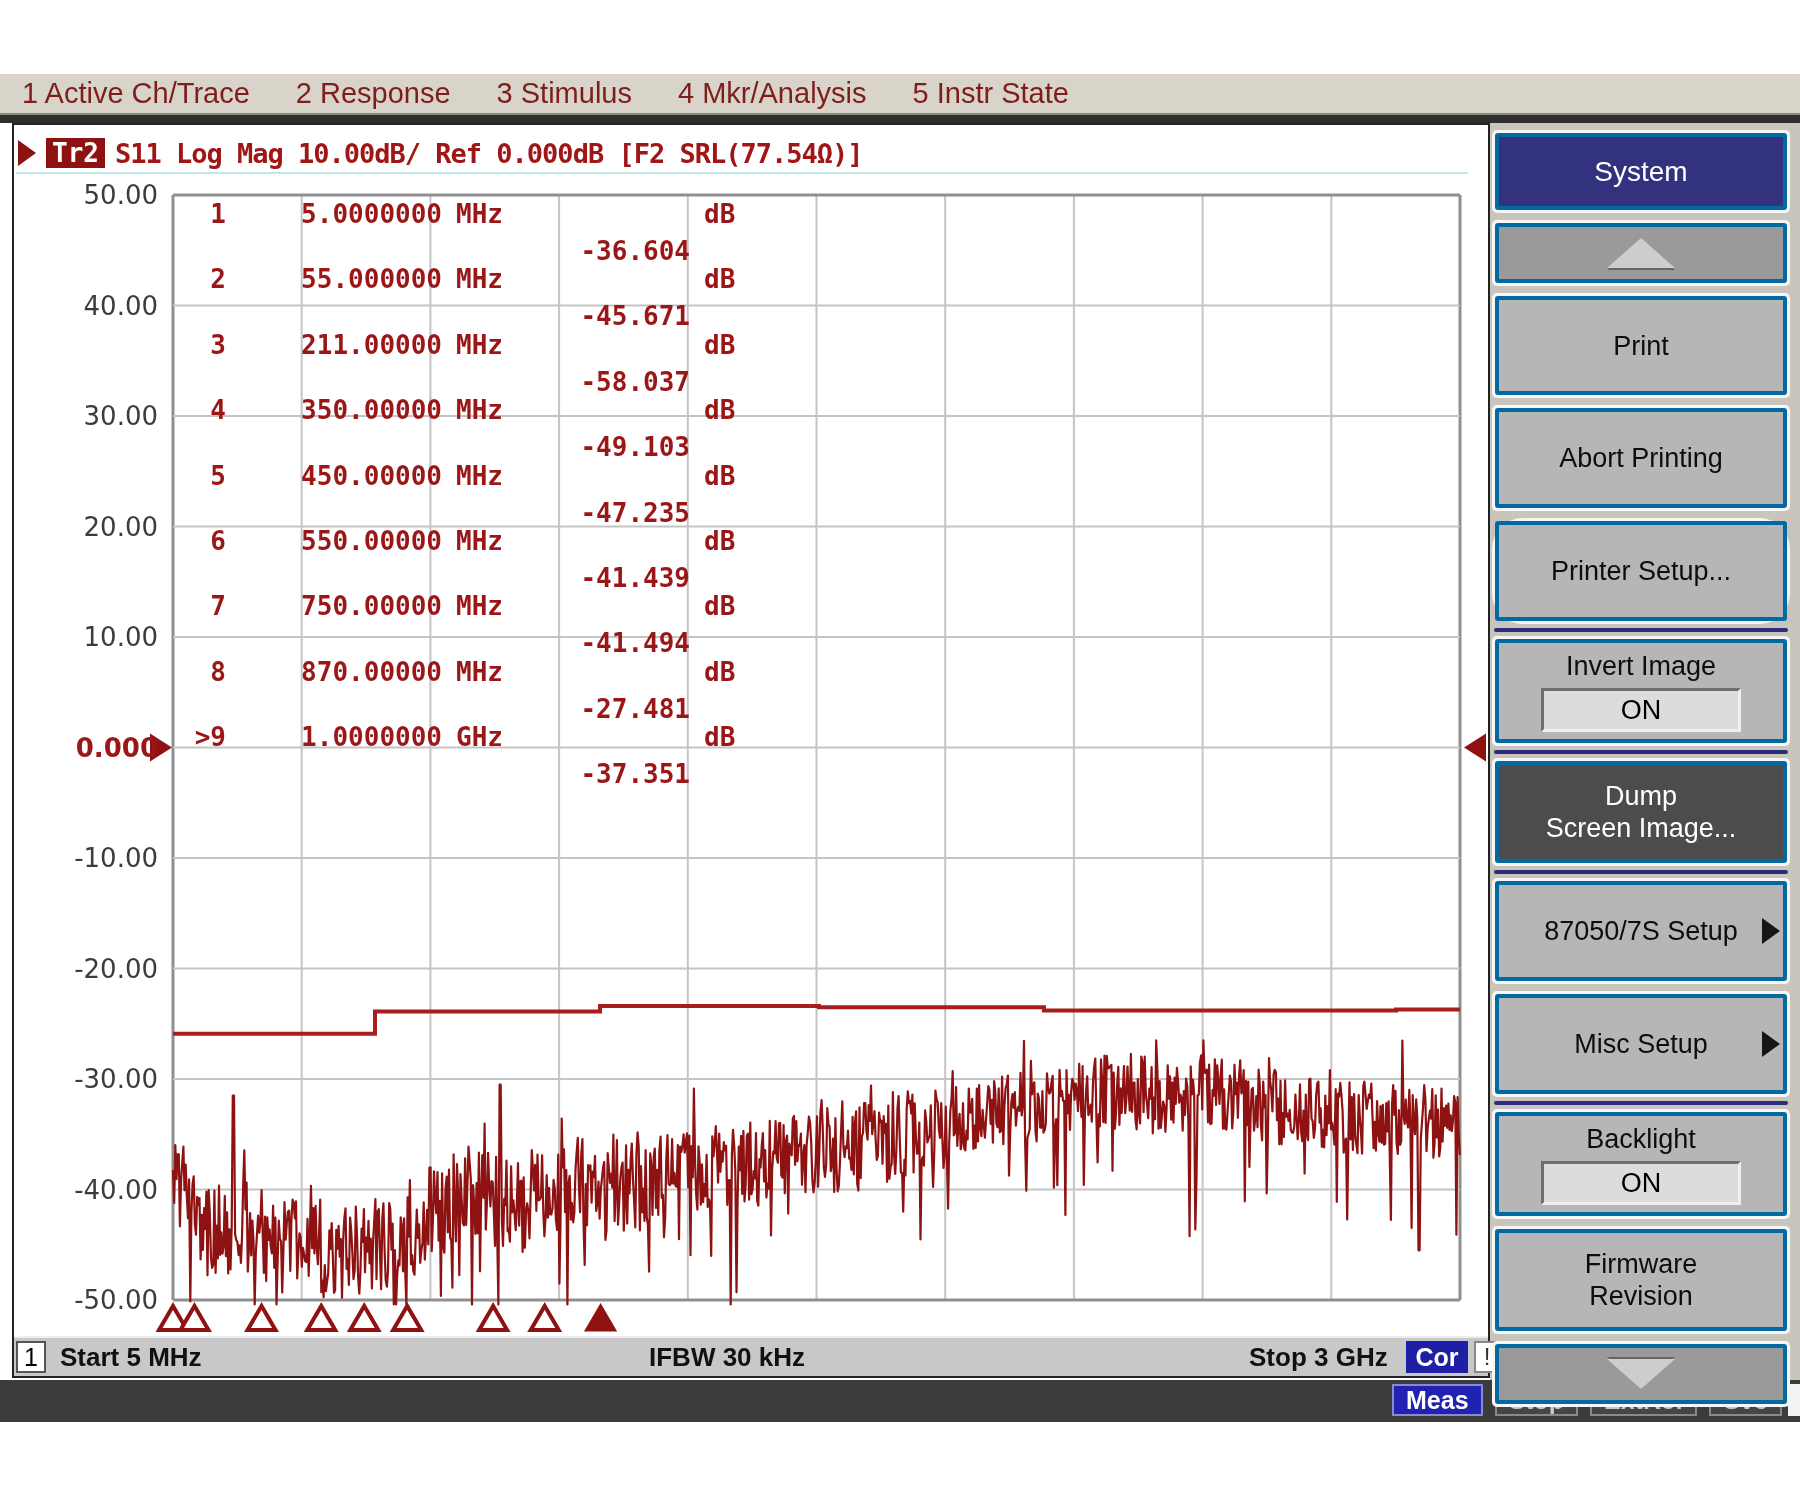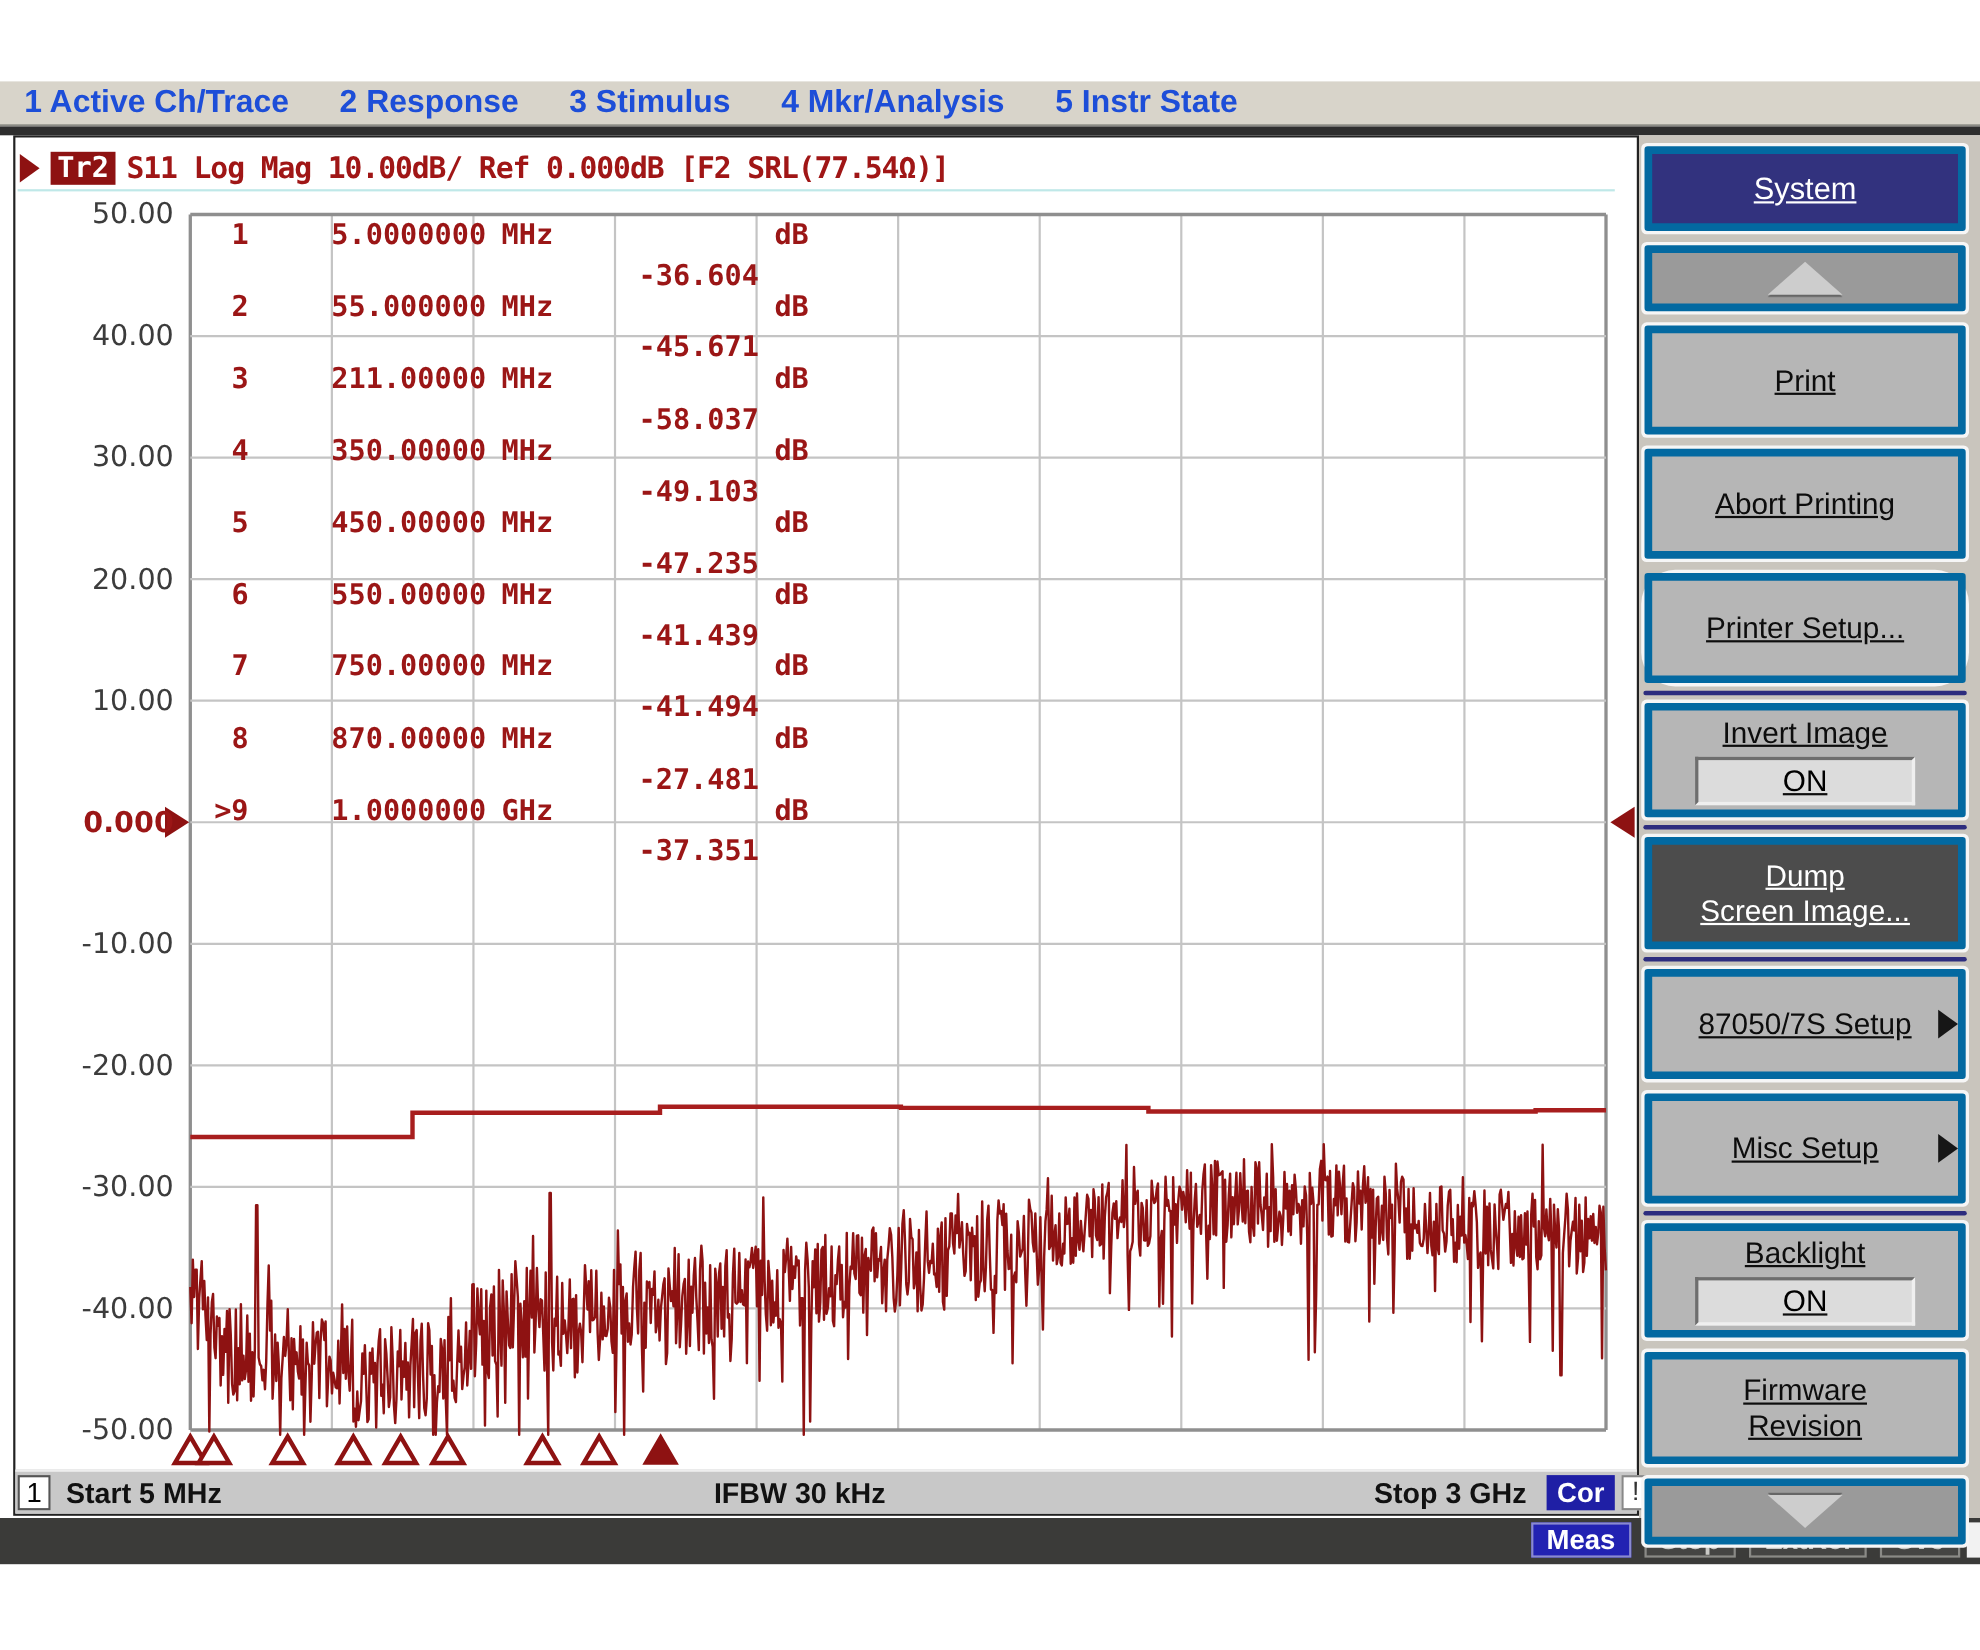--- a/index.html
+++ b/index.html
@@ -2,21 +2,21 @@
 <html><head>
 <meta charset="utf-8">
 <style>
   html,body{margin:0;padding:0;background:#fff;}
   .app{position:relative;width:1800px;height:1500px;background:#ffffff;overflow:hidden;
        font-family:"Liberation Sans",sans-serif;}
   
   .menubar{position:absolute;left:0;top:74px;width:1800px;height:41px;background:#d8d4ca;
            border-bottom:2px solid #8a8a84;display:flex;align-items:center;gap:46px;
            padding-left:22px;box-sizing:border-box;}
-  .menubar .mitem{font-size:29px;color:#1d4ed8;white-space:nowrap;font-weight:700;text-align:center;}
+  .menubar .mitem{font-size:29px;color:#7f1d1d;white-space:nowrap;font-weight:400;text-align:center;}
   .menubar-shadow{position:absolute;left:0;top:115px;width:1800px;height:8px;background:#2e2e2e;}
   
   .screen{position:absolute;left:12px;top:123px;width:1478px;height:1255px;background:#ffffff;
           border:2px solid #222;box-sizing:border-box;}
   .right-bg{position:absolute;left:1490px;top:123px;width:310px;height:1260px;background:#c9c5bd;}
   .title-row{position:absolute;left:18px;top:136px;height:34px;display:flex;align-items:center;gap:10px;}
   .tr-arrow{width:0;height:0;border-top:13px solid transparent;border-bottom:13px solid transparent;
             border-left:18px solid #8e1212;}
   .tr-badge{background:#8e1212;color:#fff;font-size:26px;font-weight:bold;padding:0 6px;
             font-family:"DejaVu Sans Mono",monospace;}
@@ -51,23 +51,23 @@
   .darkbar{position:absolute;left:0;top:1380px;width:1800px;height:42px;background:#3b3b39;}
   .tabs{position:absolute;top:1384px;left:1392px;display:flex;gap:12px;align-items:center;}
   .tab{height:32px;padding:0 12px;font-size:25px;font-weight:bold;display:flex;align-items:center;
        justify-content:center;box-sizing:border-box;}
   .tab.blue{background:#2222b2;color:#fff;border:2px solid #8a8ad0;}
   .tab.dim{background:#454543;color:#c9c9c5;border:2px solid #8a8a86;}
   .white-sliver{position:absolute;left:1788px;top:1384px;width:12px;height:32px;background:#f2f2f2;}
   
   .menu-col{position:absolute;left:1492px;top:130px;width:298px;}
   .skey{position:relative;border-radius:5px;background:#f6f6f6;padding:3px;box-sizing:border-box;margin-bottom:7px;}
-  .skey .inner{border:7px solid #0369a1;border-radius:3px;background:#b6b6b6;width:100%;height:100%;
+  .skey .inner{border:4px solid #0369a1;border-radius:3px;background:#b6b6b6;width:100%;height:100%;
                box-sizing:border-box;display:flex;flex-direction:column;align-items:center;justify-content:center;
-               font-size:27px;color:#0d0d0d;text-align:center;line-height:32px;font-weight:500;text-decoration:underline;}
+               font-size:27px;color:#0d0d0d;text-align:center;line-height:32px;font-weight:500;}
   .skey.header .inner{background:#32327e;color:#fff;font-size:28px;}
   .skey.dark .inner{background:#4c4c4c;color:#fff;}
   .skey.scroll .inner{background:#9a9a9a;}
   .navy-line{height:4px;background:#2d2d7e;margin:-3px 2px 4px 2px;border-radius:2px;}
   .toggle{margin-top:6px;width:200px;height:44px;background:#dcdcdc;border-top:3px solid #6e6e6e;
           border-left:3px solid #6e6e6e;border-right:3px solid #efefef;border-bottom:3px solid #efefef;
           display:flex;align-items:center;justify-content:center;font-size:27px;color:#000;box-sizing:border-box;text-align:right;}
   .tri-up{width:0;height:0;border-left:34px solid transparent;border-right:34px solid transparent;
           border-bottom:30px solid #cdcdcd;filter:drop-shadow(0 2px 0 #666);}
   .tri-down{width:0;height:0;border-left:34px solid transparent;border-right:34px solid transparent;

